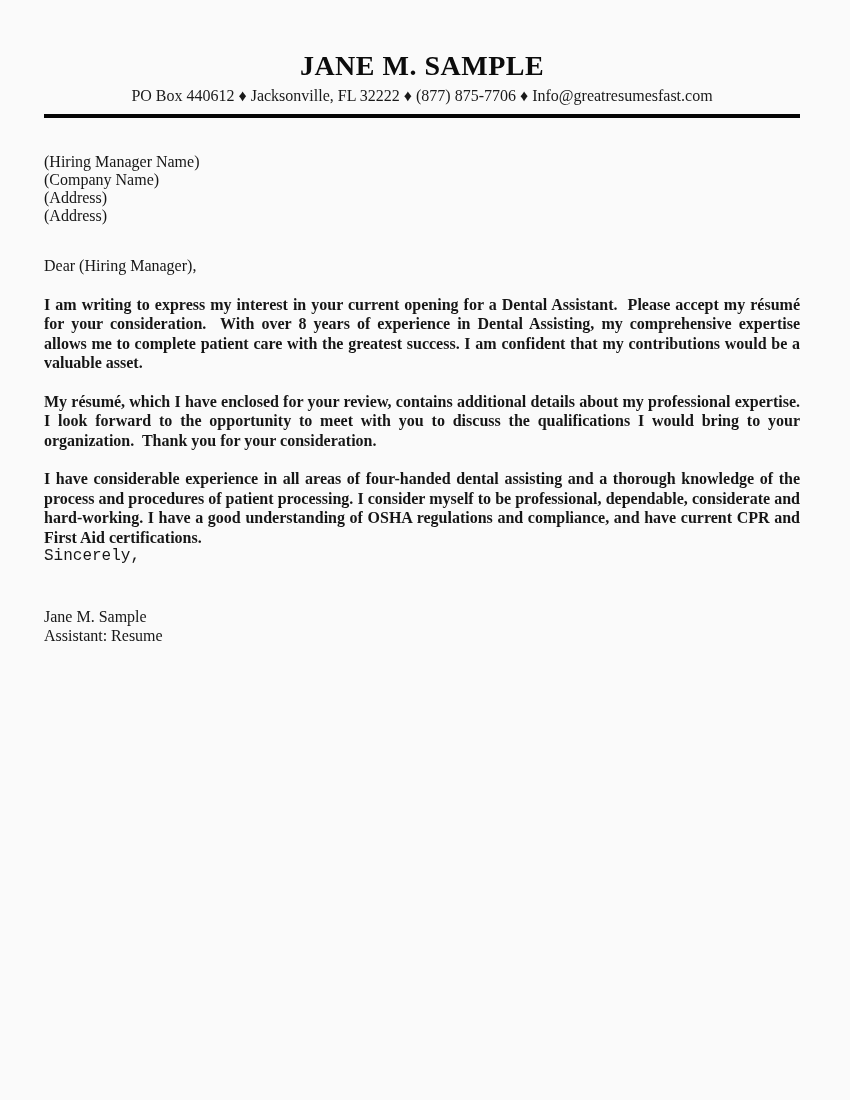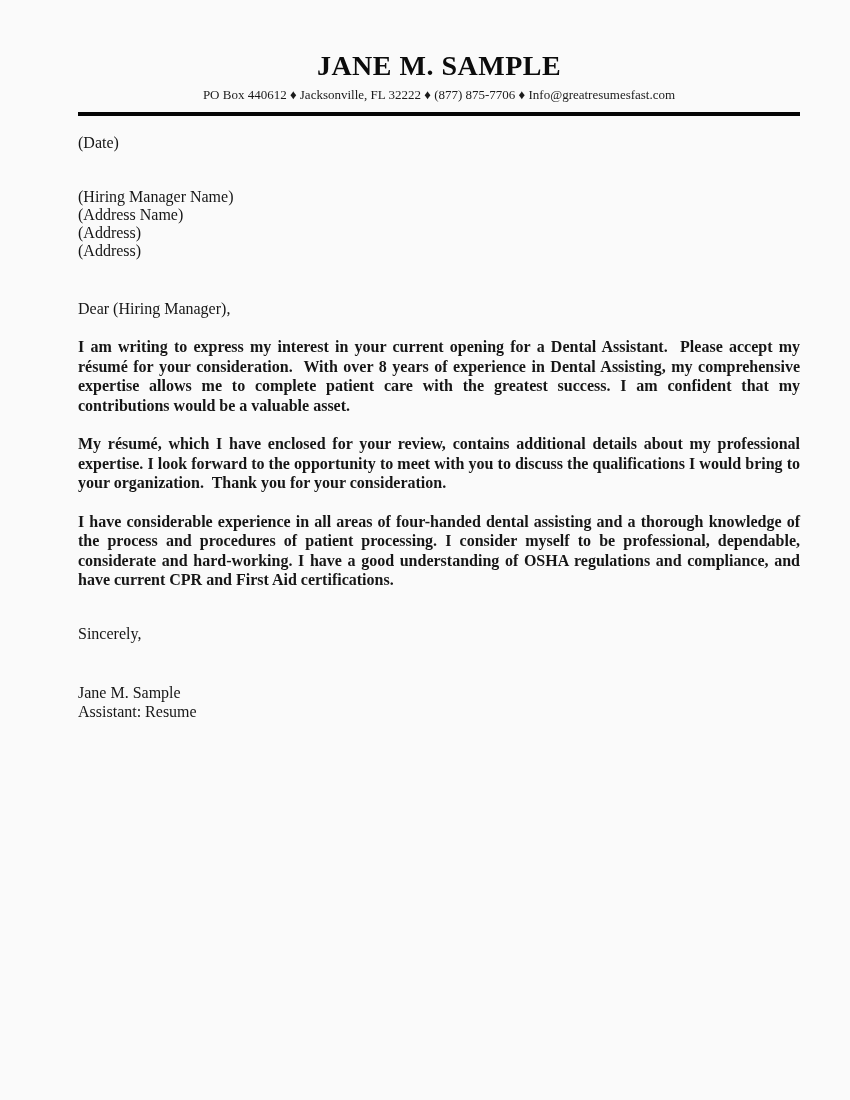--- a/index.html
+++ b/index.html
@@ -4,76 +4,75 @@
 <style>
   html, body { margin: 0; padding: 0; }
   body {
     width: 850px; height: 1100px;
     background: #f2f2f2;
     font-family: "Liberation Serif", "DejaVu Serif", serif;
   }
   .page {
     width: 850px; height: 1100px;
     box-sizing: border-box;
-    padding: 52px 50px 0 78px;
+    padding: 52px 50px 0 44px;
     background: #fafafa;
     color: #161616;
     overflow: hidden;
   }
   .header { text-align: center; }
   .name {
     font-size: 28px;
     font-weight: bold;
     line-height: 1;
     letter-spacing: 0.5px;
     color: #0c0c0c;
   }
   .contact {
-    font-size: 13px;
+    font-size: 16px;
     margin-top: 7px;
     color: #1a1a1a;
   }
   .rule {
     height: 4px;
     background: #050505;
     margin-top: 9px;
   }
   .body-text { font-size: 16px; }
   .date { margin-top: 17px; line-height: 19.5px; }
   .recipient { margin-top: 35px; line-height: 18px; }
   .recipient div { display: block; font-family: Liberation Serif, serif; }
-  .salutation { margin-top: 39px; line-height: 19.5px; }
+  .salutation { margin-top: 31px; line-height: 19.5px; }
   p.para {
     margin: 19px 0 0 0;
     line-height: 19.5px;
     text-align: justify;
     white-space: pre-wrap;
     font-weight: bold;
   }
-  .closing { margin-top: 34px; line-height: 19.5px; }
+  .closing { line-height: 19.5px; font-family: Liberation Mono, monospace; }
   .signature { margin-top: 40px; line-height: 19px; }
 </style>
 </head>
 <body>
 
 <div class="page">
 
   <div class="header">
     <div class="name">JANE M. SAMPLE</div>
     <div class="contact">PO Box 440612 ♦ Jacksonville, FL 32222 ♦ (877) 875-7706 ♦ Info@greatresumesfast.com</div>
     <div class="rule"></div>
   </div>
 
   <div class="body-text">
 
-    <div class="date">(Date)</div>
 
     <div class="recipient">
       <div>(Hiring Manager Name)</div>
-      <div>(Address Name)</div>
+      <div>(Company Name)</div>
       <div>(Address)</div>
       <div>(Address)</div>
     </div>
 
     <div class="salutation">Dear (Hiring Manager),</div>
 
     <p class="para">I am writing to express my interest in your current opening for a Dental Assistant.  Please accept my résumé for your consideration.  With over 8 years of experience in Dental Assisting, my comprehensive expertise allows me to complete patient care with the greatest success. I am confident that my contributions would be a valuable asset.</p>
 
     <p class="para">My résumé, which I have enclosed for your review, contains additional details about my professional expertise. I look forward to the opportunity to meet with you to discuss the qualifications I would bring to your organization.  Thank you for your consideration.</p>
 

